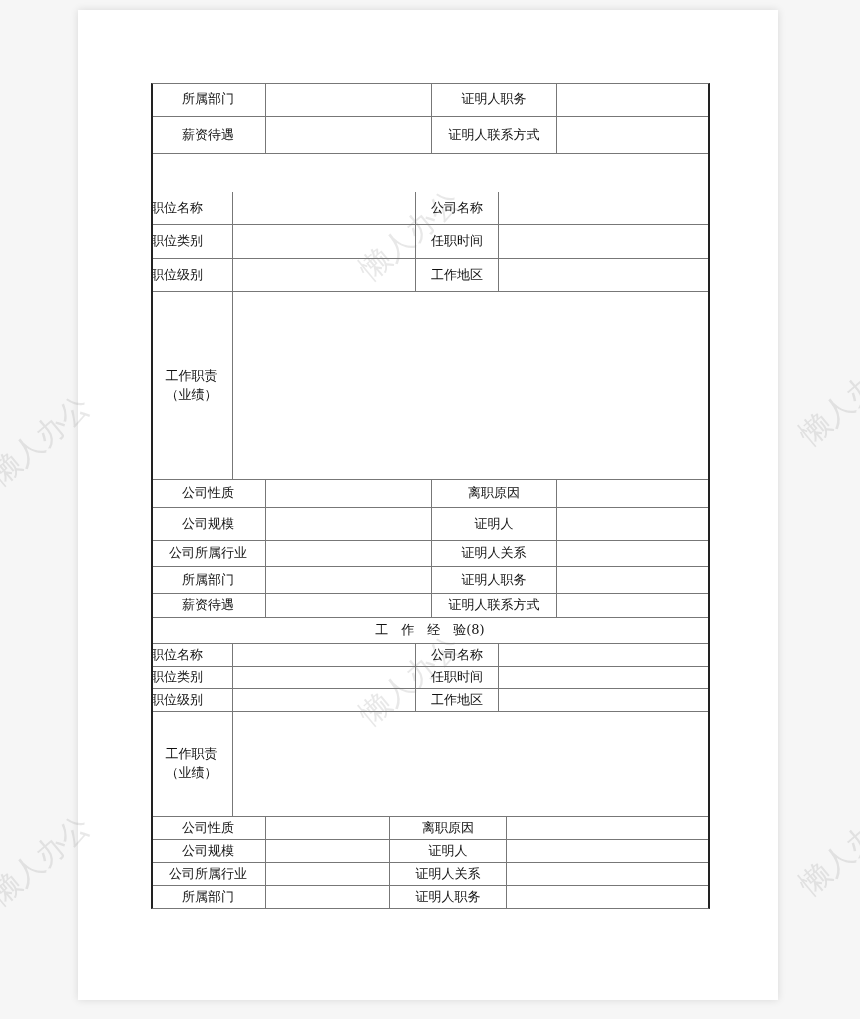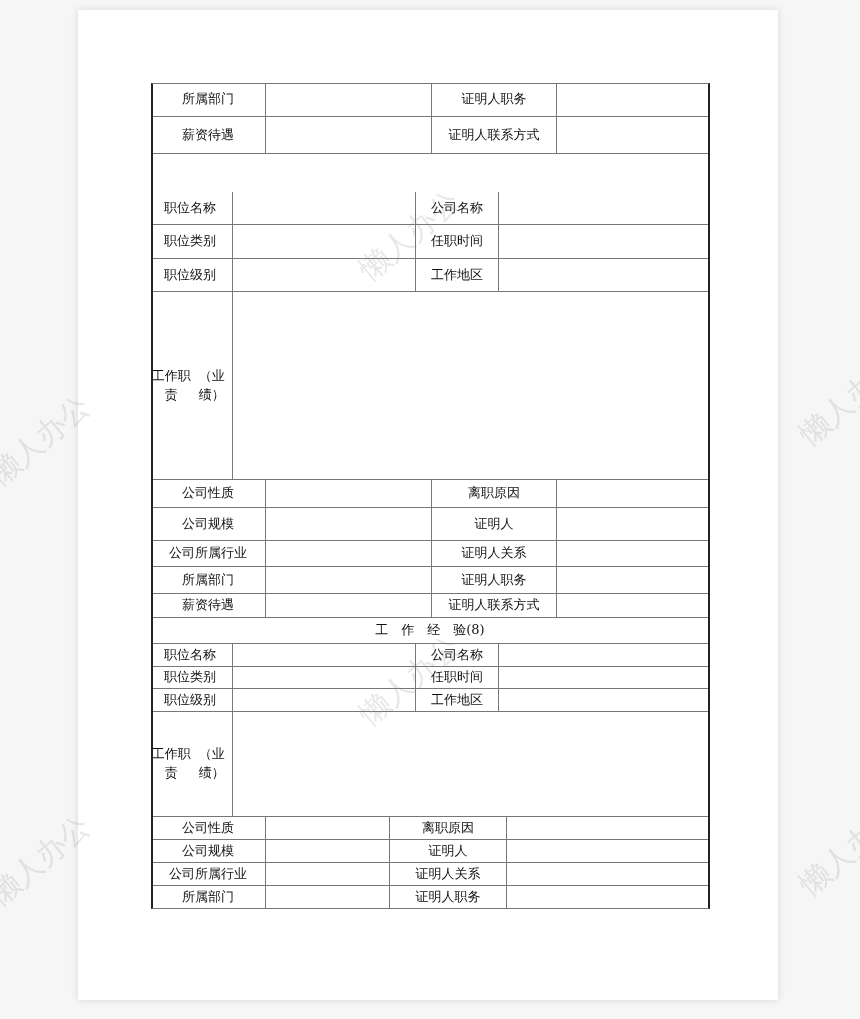--- a/index.html
+++ b/index.html
@@ -20,30 +20,30 @@
   }
   .tbl {
     position: absolute; left: 151px; top: 83px; width: 559px; height: 826px;
   }
   .cell {
     position: absolute; box-sizing: border-box;
     display: flex; align-items: center; justify-content: center;
     font-size: 13px; color: #111; text-align: center; line-height: 1.45;
     border-right: 1px solid #777; border-bottom: 1px solid #777;
   }
-  .cell.left { justify-content: flex-start; padding-left: 13px; }
+  .cell.left { justify-content: flex-start; }
   .hdr { letter-spacing: 0; }
   .outer {
     position: absolute; left: 151px; top: 83px; width: 559px; height: 826px;
     box-sizing: border-box;
     border-left: 2px solid #222; border-right: 2px solid #222;
     border-top: 1px solid #777; border-bottom: 1px solid #777;
     pointer-events: none;
   }
-  .multi { flex-direction: row; }
+  .multi { flex-direction: column; }
 </style>
 </head>
 <body>
 
 <div class="page"></div>
 
 <div class="wm" style="left:-20px;top:420px;">懒人办公</div>
 <div class="wm" style="left:790px;top:380px;">懒人办公</div>
 <div class="wm" style="left:350px;top:215px;">懒人办公</div>
 <div class="wm" style="left:350px;top:660px;">懒人办公</div>

